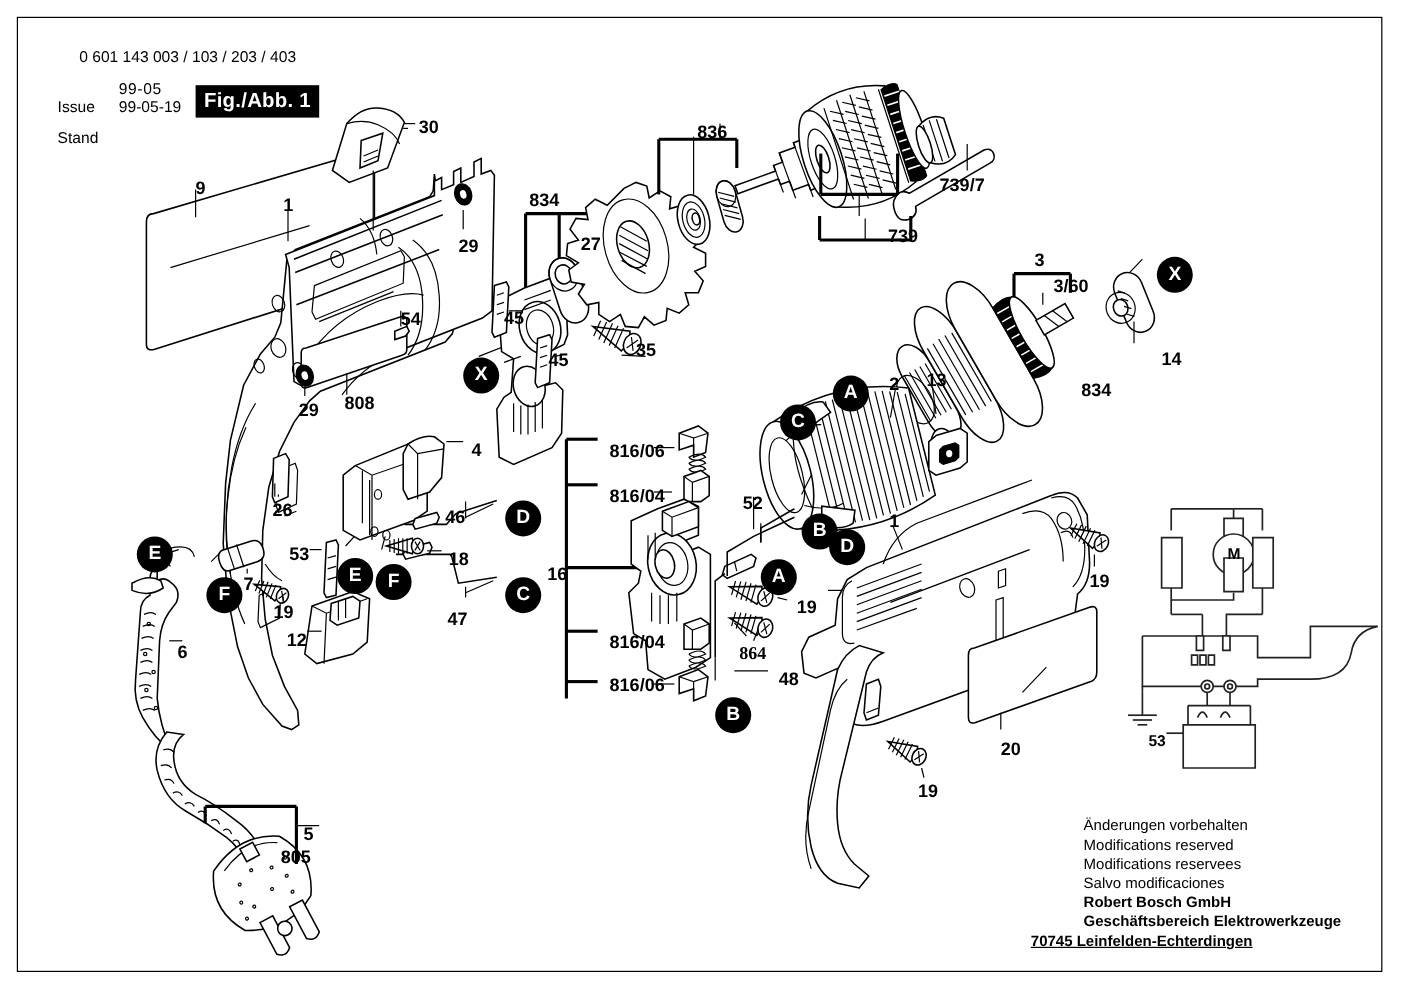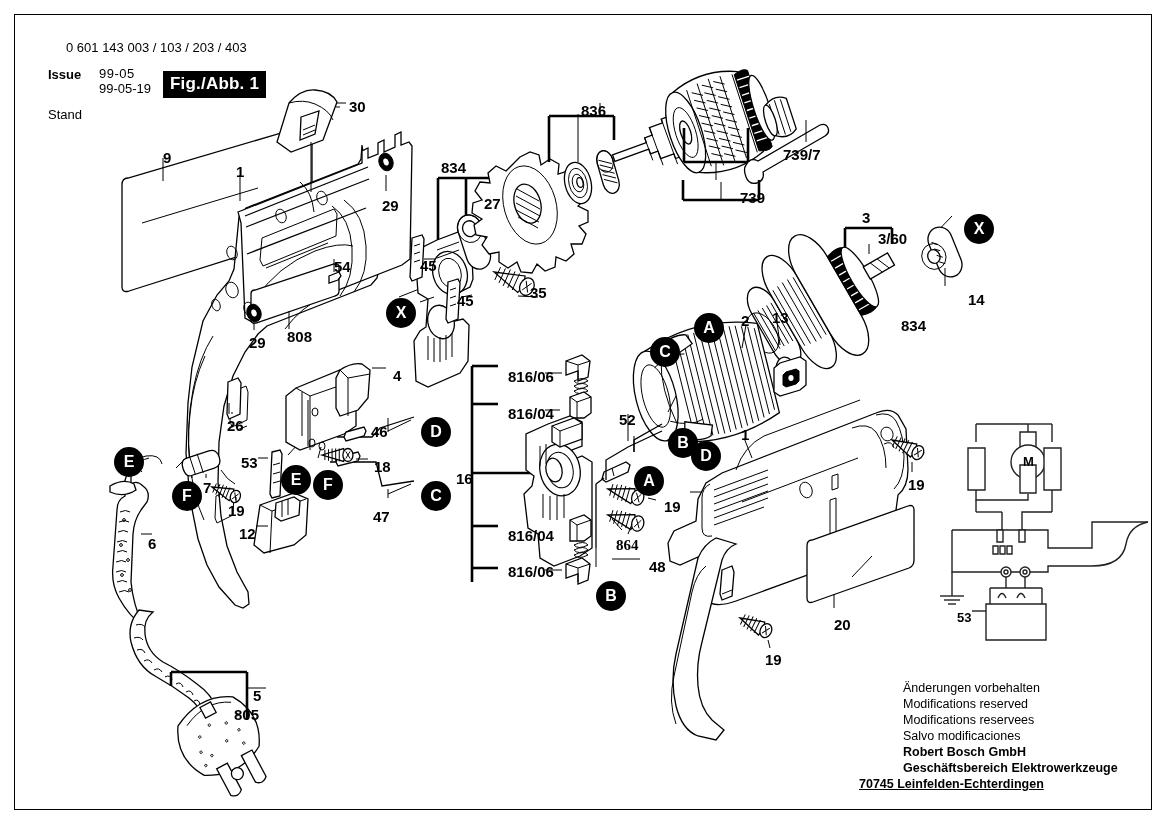--- a/index.html
+++ b/index.html
@@ -25,21 +25,21 @@
   .sch{stroke:#222;stroke-width:1.4;fill:none;}
 </style>
 </head>
 <body>
 
 <div id="sheet">
   <div id="frame"></div>
 
   <div class="hdr" style="left:48px;top:41px;margin-left:18px;">0 601 143 003 / 103 / 203 / 403</div>
   <div class="hdr" style="left:48px;top:68px;margin-top:40px;">Stand</div>
-  <div class="hdr" style="left:48px;top:68px;font-weight:bold;">Issue</div>
+  <div class="hdr" style="left:48px;top:82px;">Issue</div>
   <div class="hdr" style="left:99px;top:67px;letter-spacing:.5px;">99-05</div>
   <div class="hdr" style="left:99px;top:82px;">99-05-19</div>
   <div class="figtag" style="left:163px;top:71px;">Fig./Abb. 1</div>
 
   <div class="foot" style="left:903px;top:680px;">Änderungen vorbehalten</div>
   <div class="foot" style="left:903px;top:696px;">Modifications reserved</div>
   <div class="foot" style="left:903px;top:712px;text-align:right;">Modifications reservees</div>
   <div class="foot" style="left:903px;top:728px;">Salvo modificaciones</div>
   <div class="foot b" style="left:903px;top:744px;">Robert Bosch GmbH</div>
   <div class="foot b" style="left:903px;top:760px;">Geschäftsbereich Elektrowerkzeuge</div>

